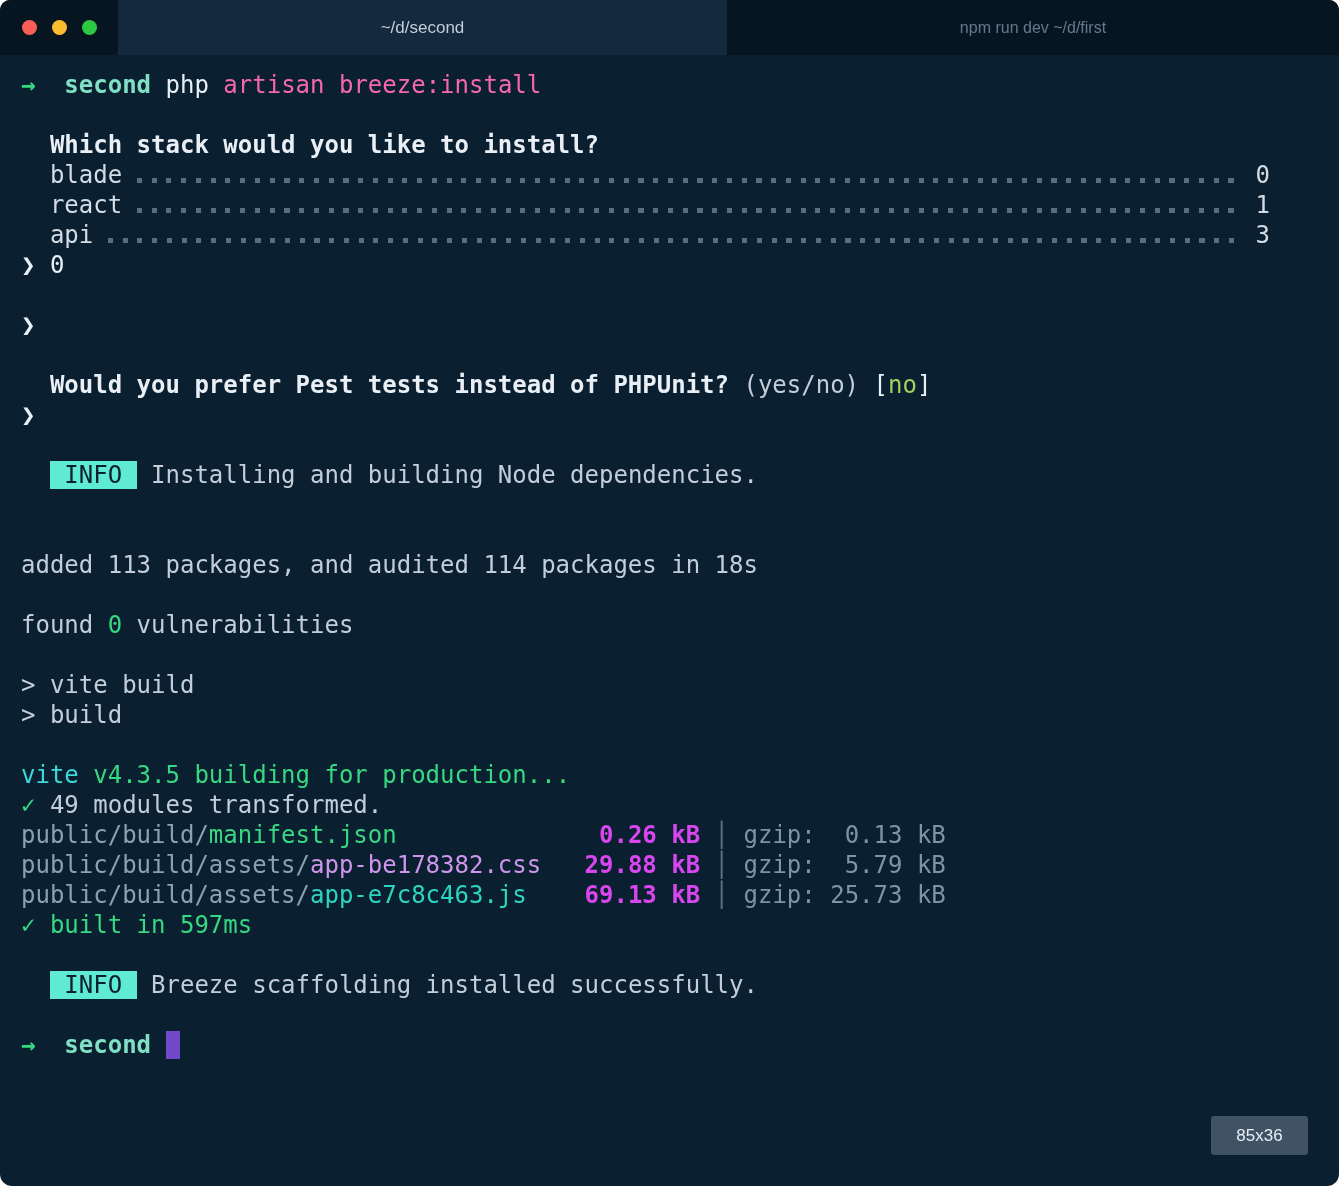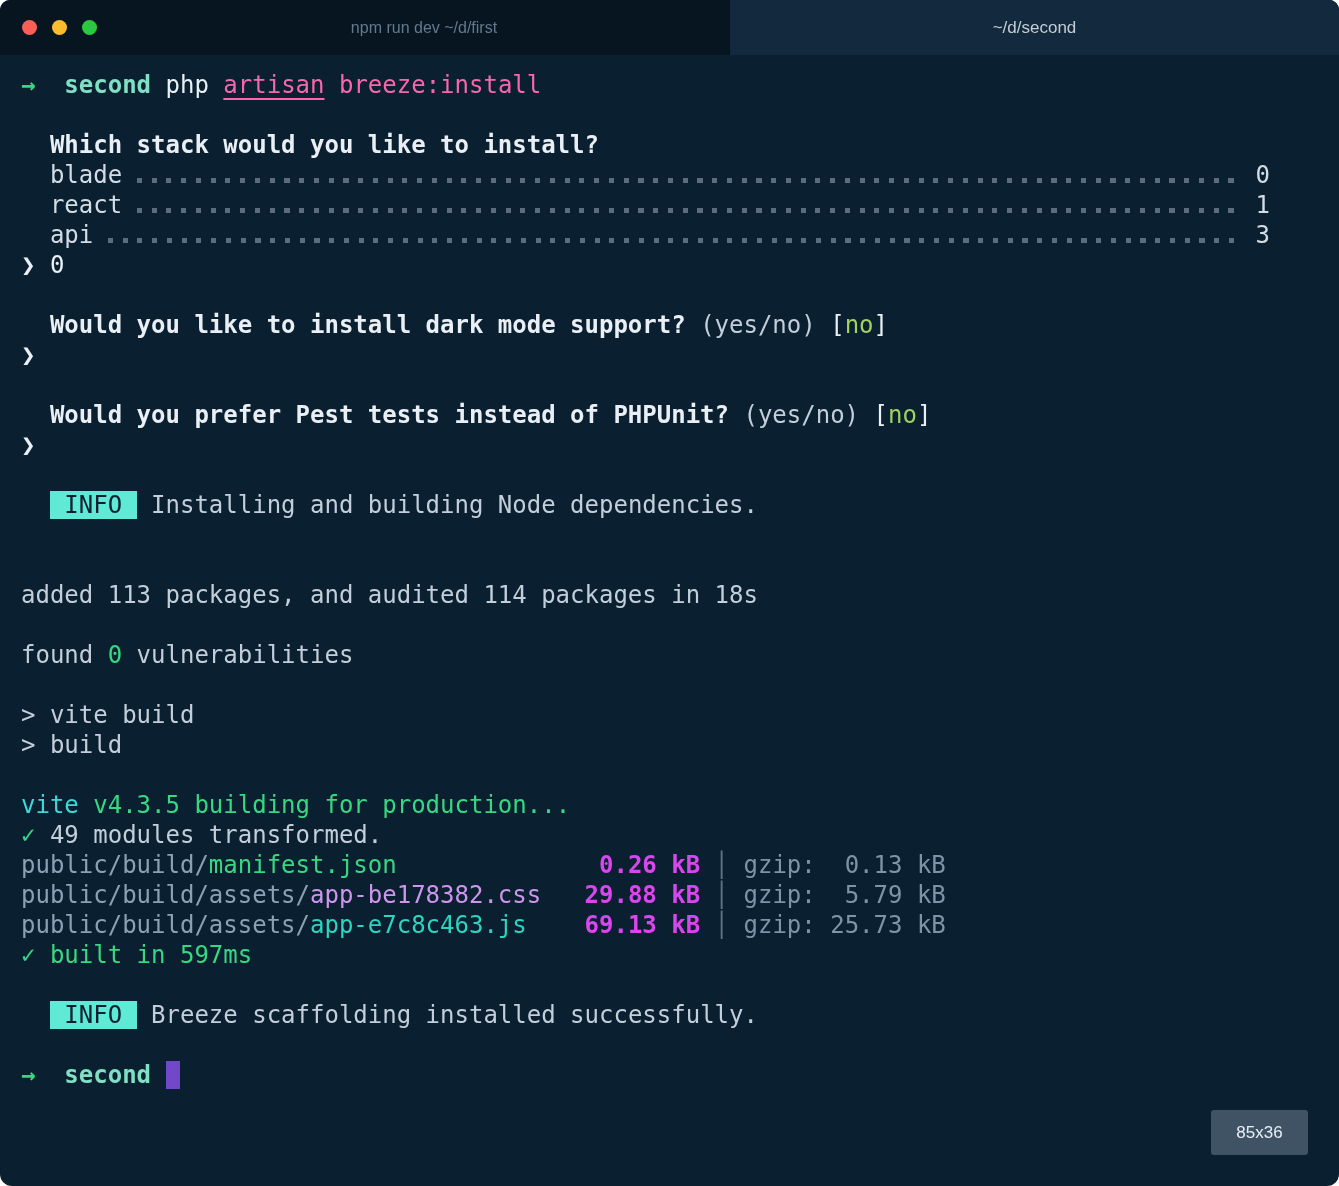--- a/index.html
+++ b/index.html
@@ -34,74 +34,73 @@
     color:#C3CEDA;
   }
   .line{height:30px;white-space:pre;}
   .line.option{display:flex;width:1249px;}
   .leader{
     flex:1;margin-right:15px;
     background-image:repeating-linear-gradient(90deg,#5A6C7E 0 5px,transparent 5px 14.75px);
     background-size:100% 5px;background-position:0 18px;background-repeat:no-repeat;
   }
   .b{font-weight:bold;}
-  .u{text-decoration:underline;text-underline-offset:5px;}
+  .u{text-underline-offset:5px;}
   .bright{color:#E9EFF5;}
   .fg{color:#C3CEDA;}
   .dim{color:#8CA0B3;}
   .opt{color:#D3DCE5;}
   .size{color:#d946ef;font-weight:bold;}
   .gzip{color:#7E93A6;}
   .bar{color:#5F7283;}
   .green{color:#37D882;}
   .lime{color:#A3D160;}
   .cyan{color:#3DD8D8;}
   .mint{color:#80E0C4;}
   .teal{color:#2DD4BF;margin-top:32px;}
   .pink{color:#F767AE;}
   .purple{color:#CE95EC;}
   .badge{background:#5eead4;color:#0A2030;text-align:center;}
   .cursor{background:#7148C8;}
   
   .size-overlay{
     position:absolute;right:31px;bottom:31px;
-    width:97px;height:45px;border-radius:3px;
+    width:97px;height:39px;border-radius:3px;
     background:#3F5365;color:#E9EFF5;
     display:flex;align-items:center;justify-content:center;
     font-family:"Liberation Sans", sans-serif;font-size:17px;
   }
 </style>
 </head>
 <body>
 
 <div class="window">
   <div class="tabbar">
     <div class="traffic">
       <span class="light red"></span>
       <span class="light yellow"></span>
       <span class="light green"></span>
     </div>
+    <div class="tab active">
+      <span>~/d/second</span>
+    </div>
     <div class="tab inactive">
       <span>npm run dev ~/d/first</span>
-    </div>
-    <div class="tab active">
-      <span>~/d/second</span>
     </div>
   </div>
 
   <div class="term">
       <div class="line"><span class="green b">→</span><span class="">  </span><span class="mint b">second</span><span class=""> </span><span class="bright">php</span><span class=""> </span><span class="pink u">artisan</span><span class=""> </span><span class="pink">breeze:install</span></div>
       <div class="line"></div>
       <div class="line"><span class="bright b">  Which stack would you like to install?</span></div>
       <div class="line option"><span class="opt">  blade </span><span class="leader"></span><span class="opt">0</span></div>
       <div class="line option"><span class="opt">  react </span><span class="leader"></span><span class="opt">1</span></div>
       <div class="line option"><span class="opt">  api </span><span class="leader"></span><span class="opt">3</span></div>
       <div class="line"><span class="bright">❯</span><span class=""> </span><span class="bright">0</span></div>
       <div class="line"></div>
-      <div class="line"><span class="bright b">  Would you like to install dark mode support?</span><span class=""> </span><span class="fg">(yes/no)</span><span class=""> </span><span class="bright">[</span><span class="lime">no</span><span class="bright">]</span></div>
       <div class="line"><span class="bright">❯</span></div>
       <div class="line"></div>
       <div class="line"><span class="bright b">  Would you prefer Pest tests instead of PHPUnit?</span><span class=""> </span><span class="fg">(yes/no)</span><span class=""> </span><span class="bright">[</span><span class="lime">no</span><span class="bright">]</span></div>
       <div class="line"><span class="bright">❯</span></div>
       <div class="line"></div>
       <div class="line"><span class="">  </span><span class="badge"> INFO </span><span class=""> </span><span class="fg">Installing and building Node dependencies.</span></div>
       <div class="line"></div>
       <div class="line"></div>
       <div class="line"><span class="fg">added 113 packages, and audited 114 packages in 18s</span></div>
       <div class="line"></div>

